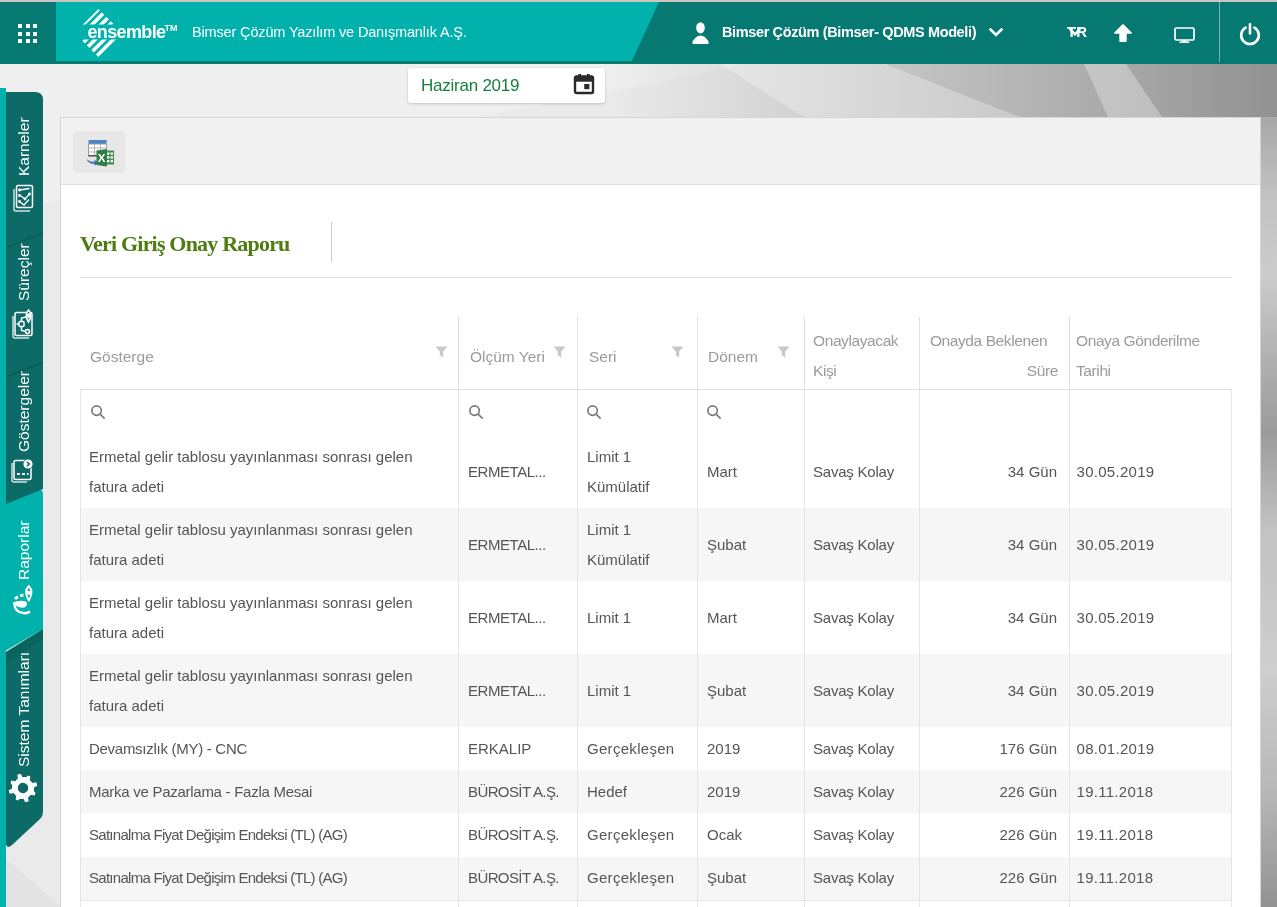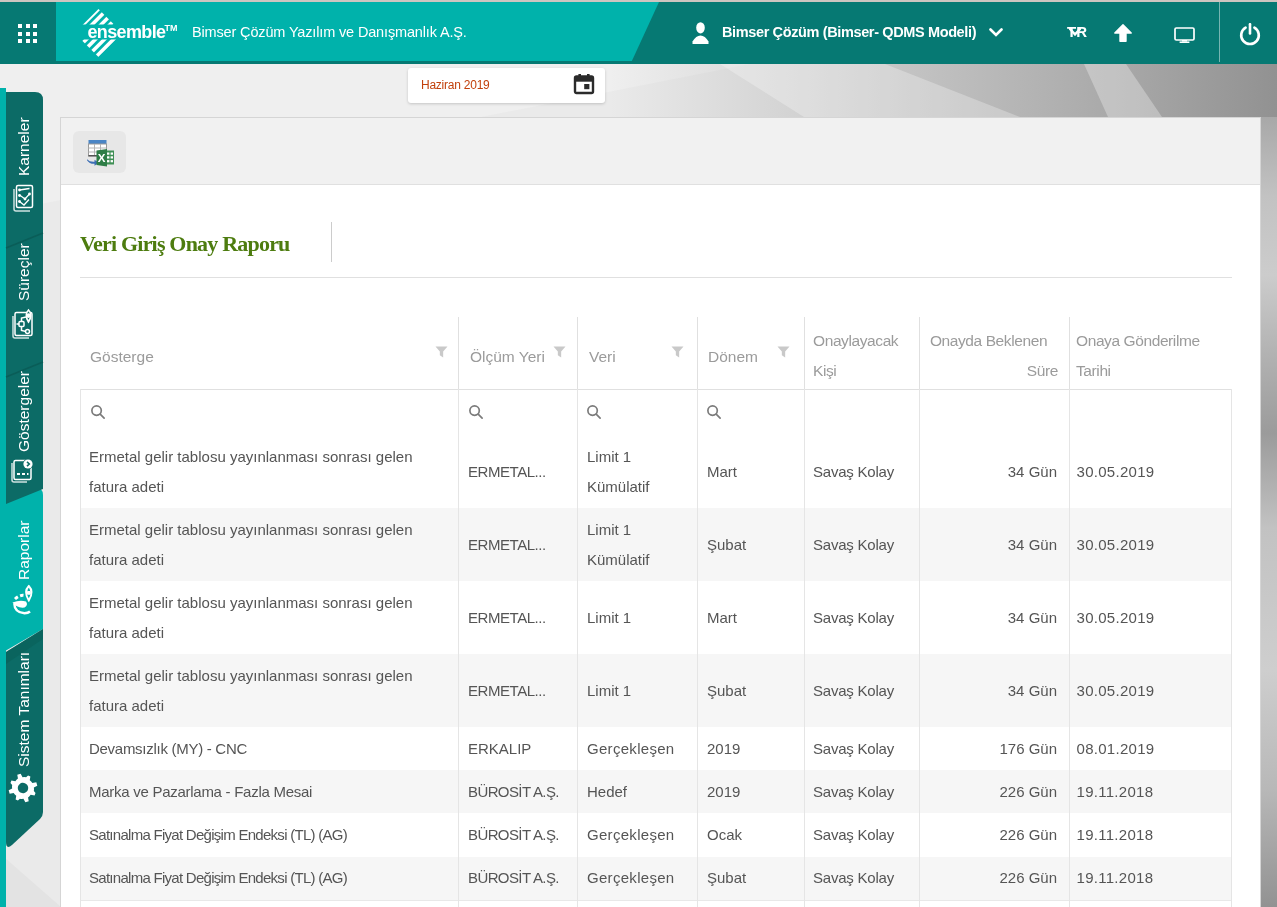--- a/index.html
+++ b/index.html
@@ -43,21 +43,21 @@
         color:#fff; font-size:14.5px; letter-spacing:-0.15px; }
   .usr-name { position:absolute; left:722px; top:0; height:60px; line-height:60px;
         color:#fff; font-size:14.5px; letter-spacing:-0.37px; font-weight:bold; }
   .tr-txt { position:absolute; left:1067px; top:0; height:60px; line-height:60px;
         color:#fff; font-size:15px; font-weight:bold; }
   .hdr-sep { position:absolute; left:1219px; top:0; width:1px; height:60px; background:rgba(255,255,255,.45); }
 
   
   .datebox { left:408px; top:68px; width:197px; height:35px; background:#fff; border-radius:3px;
         box-shadow:0 1px 3px rgba(0,0,0,.18); }
-  .datebox span { position:absolute; left:13px; top:0; line-height:35px; font-size:12px; letter-spacing:-0.24px; color:#c2410c; }
+  .datebox span { position:absolute; left:13px; top:0; line-height:35px; font-size:17px; letter-spacing:-0.24px; color:#15803d; }
 
   
   .panel { left:60px; top:117px; width:1201px; height:790px; background:#fff;
         border:1px solid #d5d5d5; border-bottom:none; }
   .toolbar { left:61px; top:118px; width:1199px; height:67px; background:#f1f1f1; border-bottom:1px solid #e0e0e0; }
   .btn-excel { left:73px; top:131px; width:53px; height:42px; background:#e7e7e7; border-radius:6px; }
 
   .h-title { left:80px; top:230.5px; font-size:22px; line-height:25px; font-weight:bold; color:#4d7c0f; letter-spacing:-0.8px;font-family:Liberation Serif, serif; }
   .h-sep { left:331px; top:222px; width:1px; height:40px; background:#ccc; }
   .h-sub { left:350px; top:233.5px; font-size:17px; line-height:21px; color:#adadad; letter-spacing:0.12px; }
@@ -246,21 +246,21 @@
     <text x="14.7" y="23.2" font-family="Liberation Sans" font-size="11.5" font-weight="bold" fill="#fff" text-anchor="middle">X</text>
   </svg>
 
   <div class="abs h-title">Veri Giriş Onay Raporu</div>
   <div class="abs h-sep"></div>
   <div class="abs divider"></div>
 
   <div id="table">
   <div class="th" style="left:90px;top:347px">Gösterge</div>
   <div class="th" style="left:470px;top:347px">Ölçüm Yeri</div>
-  <div class="th" style="left:589px;top:347px">Veri</div>
+  <div class="th" style="left:589px;top:347px">Seri</div>
   <div class="th" style="left:708px;top:347px">Dönem</div>
   <div class="th" style="left:813px;top:331px;letter-spacing:-0.4px">Onaylayacak</div>
   <div class="th" style="left:813px;top:361px;letter-spacing:-0.4px">Kişi</div>
   <div class="th" style="left:919px;top:331px;width:139px;text-align:center;letter-spacing:-0.4px">Onayda Beklenen</div>
   <div class="th" style="left:919px;top:361px;width:139px;text-align:right;letter-spacing:-0.4px">Süre</div>
   <div class="th" style="left:1076px;top:331px;letter-spacing:-0.4px">Onaya Gönderilme</div>
   <div class="th" style="left:1076px;top:361px;letter-spacing:-0.4px">Tarihi</div>
   <svg class="funnel" style="left:435px;top:346px" width="14" height="13" viewBox="0 0 14 13">
         <path d="M0.5 0.5 L13.5 0.5 L8.8 6 L8.8 12.5 L5.2 10 L5.2 6 Z" fill="#c9c9c9"></path>
       </svg>

